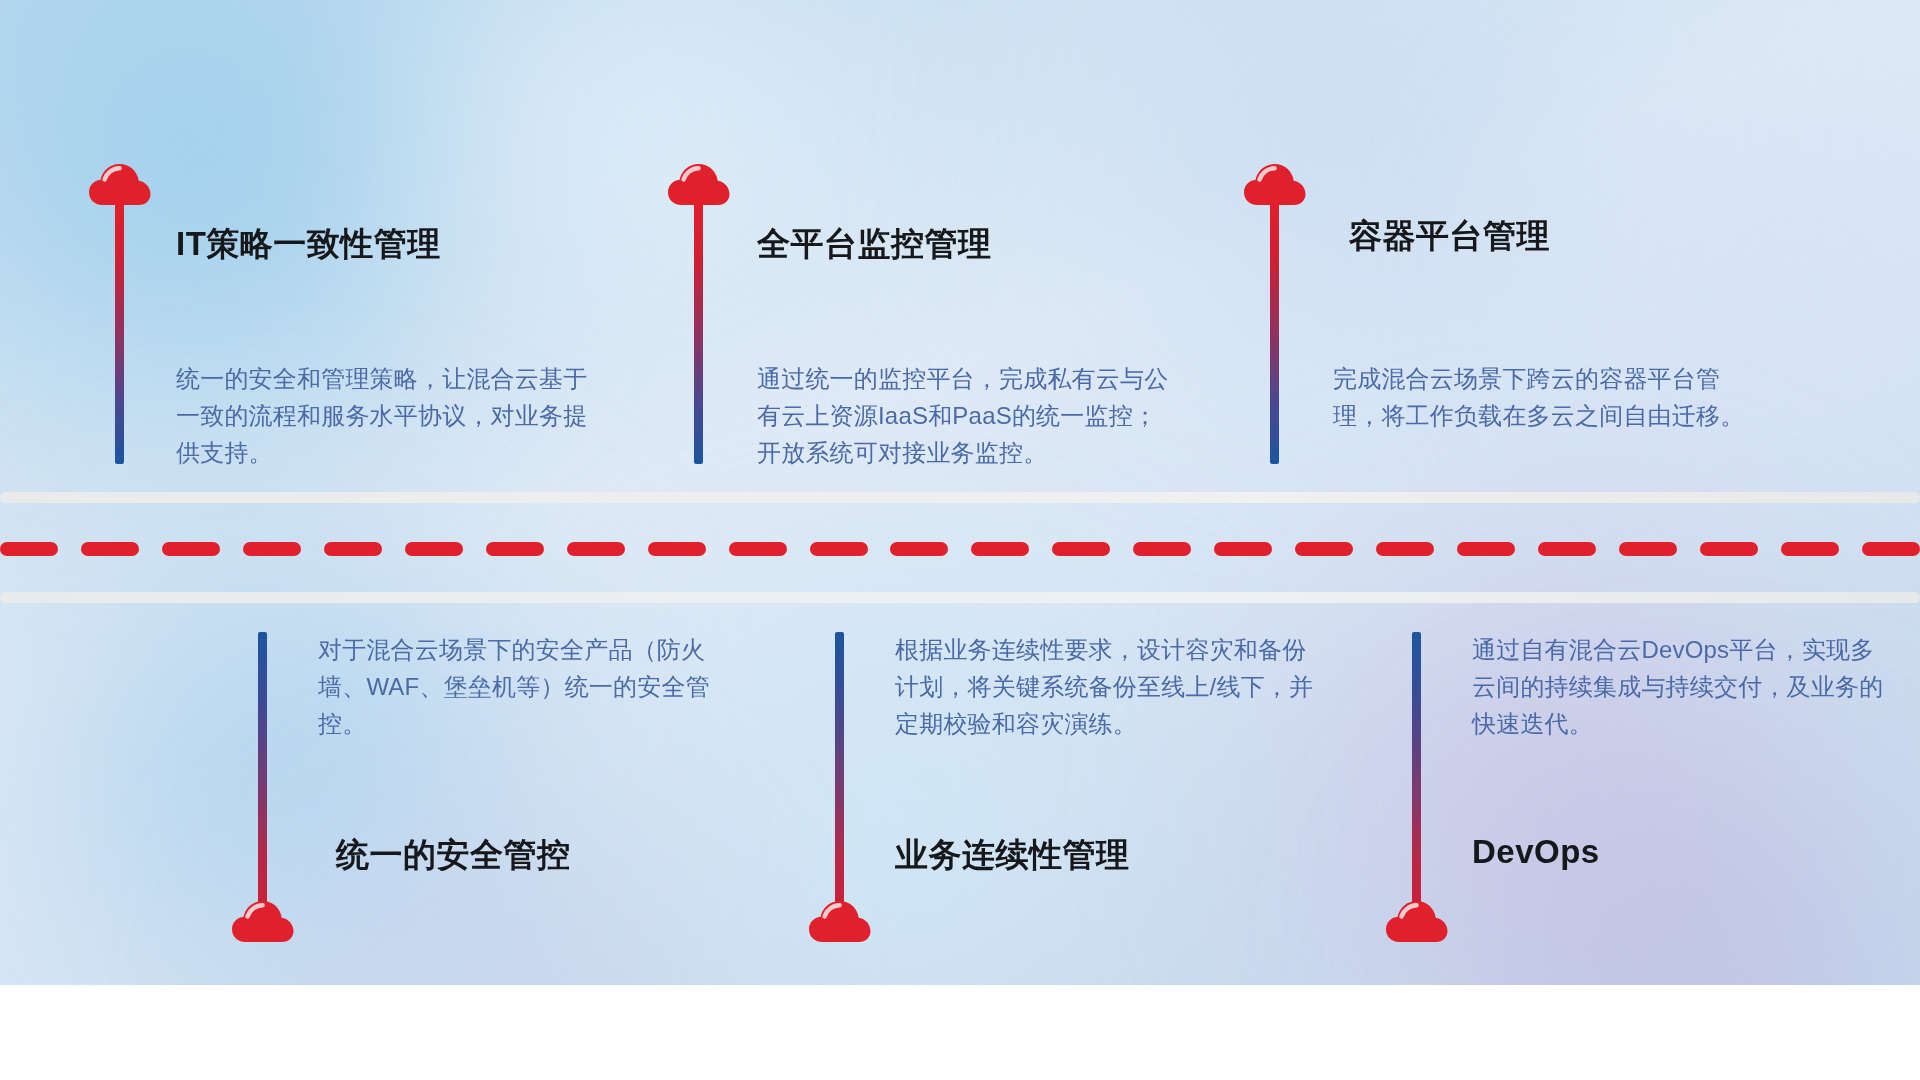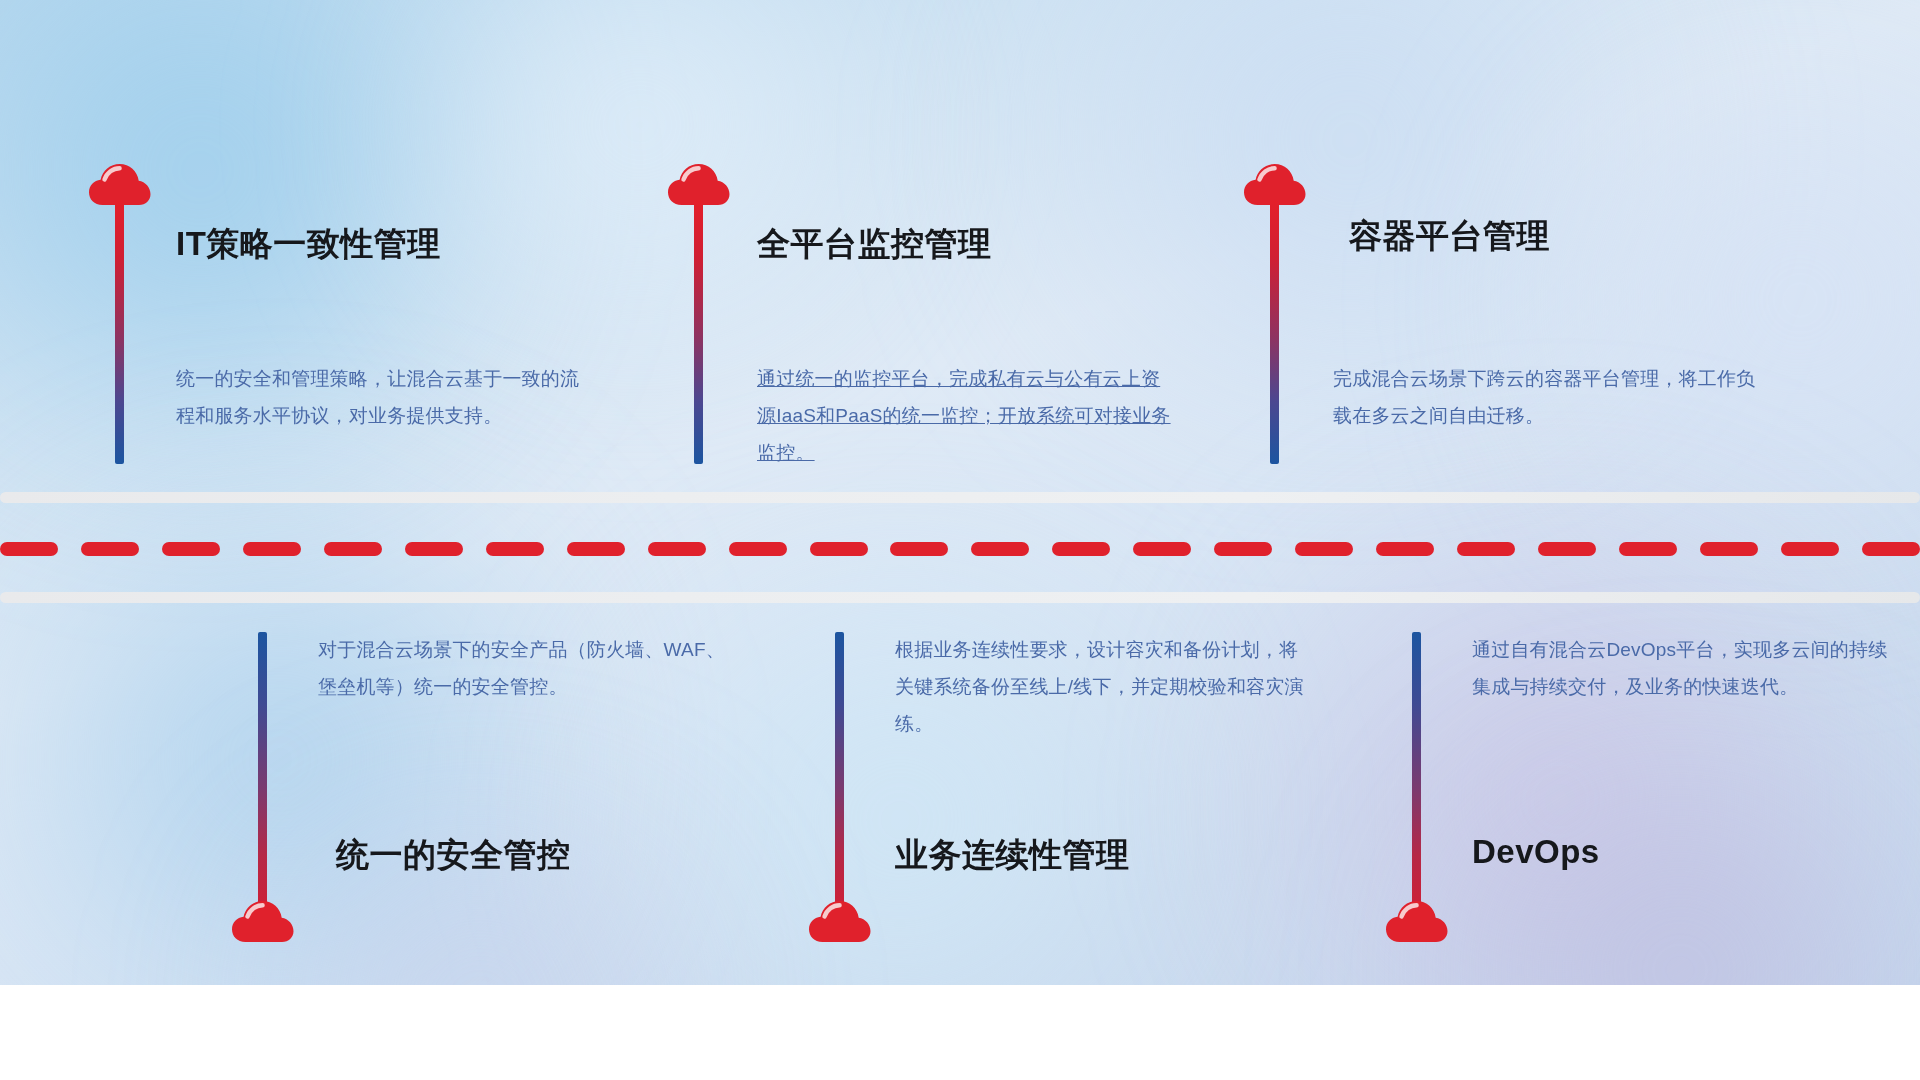--- a/index.html
+++ b/index.html
@@ -88,21 +88,21 @@
   .title {
     position: absolute;
     font-size: 33px;
     font-weight: 700;
     color: #16181c;
     white-space: nowrap;
     letter-spacing: 0.5px;
   }
   .desc {
     position: absolute;
-    font-size: 19px;
+    font-size: 24px;
     line-height: 37px;
     color: #4a6aa8;
     letter-spacing: 0.2px;
   }
 </style>
 </head>
 <body>
 
 <div id="stage">
 
@@ -131,21 +131,21 @@
 
   <div class="marker">
     <div class="pin-cloud" style="left:667px; top:161px;">
       <svg viewBox="0 0 64 46" width="64" height="46">
         <path d="M14.5 44 C6.2 44 1 38.2 1 31.2 C1 24.6 6 19.3 12.6 18.7 C14.4 9.6 22.2 3 31.6 3 C41.5 3 49.6 10.3 50.7 19.8 C57.4 20.8 62.5 26.5 62.5 33.3 C62.5 39.4 57.6 44 51 44 Z" fill="#e0212c"></path>
         <path d="M16.5 18.5 C19 11.5 25 7.2 31.6 7.2" stroke="#f7cbcd" stroke-width="4.4" stroke-linecap="round" fill="none"></path>
       </svg>
     </div>
     <div class="pin-bar bar-down" style="left:694px; top:200px; height:264px;"></div>
     <div class="title" style="left:757px; top:222px;font-family:Liberation Mono, monospace;">全平台监控管理</div>
-    <div class="desc" style="left:757px; top:360px; width:420px;text-decoration:underline;">通过统一的监控平台，完成私有云与公有云上资源IaaS和PaaS的统一监控；开放系统可对接业务监控。</div>
+    <div class="desc" style="left:757px; top:360px; width:420px;">通过统一的监控平台，完成私有云与公有云上资源IaaS和PaaS的统一监控；开放系统可对接业务监控。</div>
   </div>
 
   <div class="marker">
     <div class="pin-cloud" style="left:1243px; top:161px;">
       <svg viewBox="0 0 64 46" width="64" height="46">
         <path d="M14.5 44 C6.2 44 1 38.2 1 31.2 C1 24.6 6 19.3 12.6 18.7 C14.4 9.6 22.2 3 31.6 3 C41.5 3 49.6 10.3 50.7 19.8 C57.4 20.8 62.5 26.5 62.5 33.3 C62.5 39.4 57.6 44 51 44 Z" fill="#e0212c"></path>
         <path d="M16.5 18.5 C19 11.5 25 7.2 31.6 7.2" stroke="#f7cbcd" stroke-width="4.4" stroke-linecap="round" fill="none"></path>
       </svg>
     </div>
     <div class="pin-bar bar-down" style="left:1270px; top:200px; height:264px;"></div>

